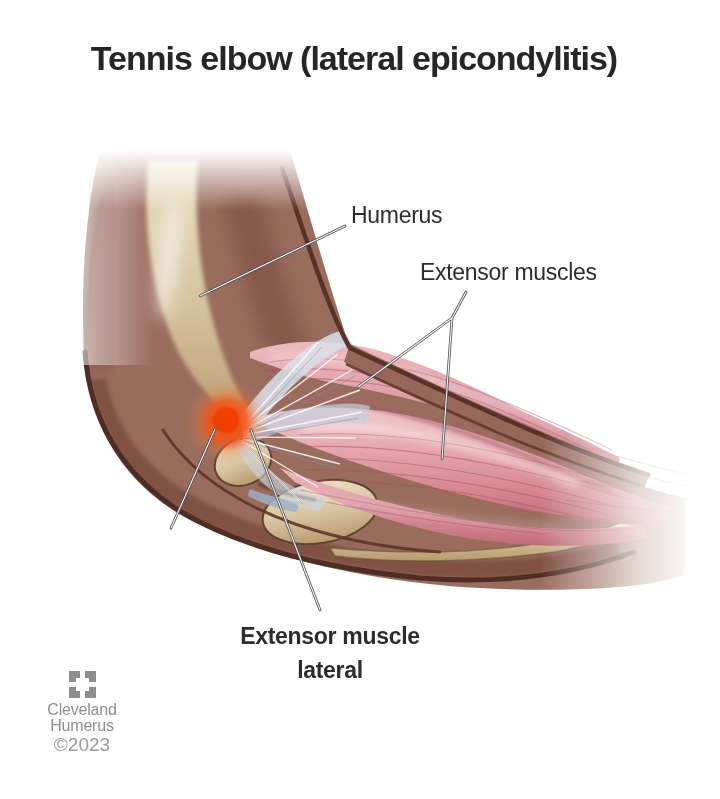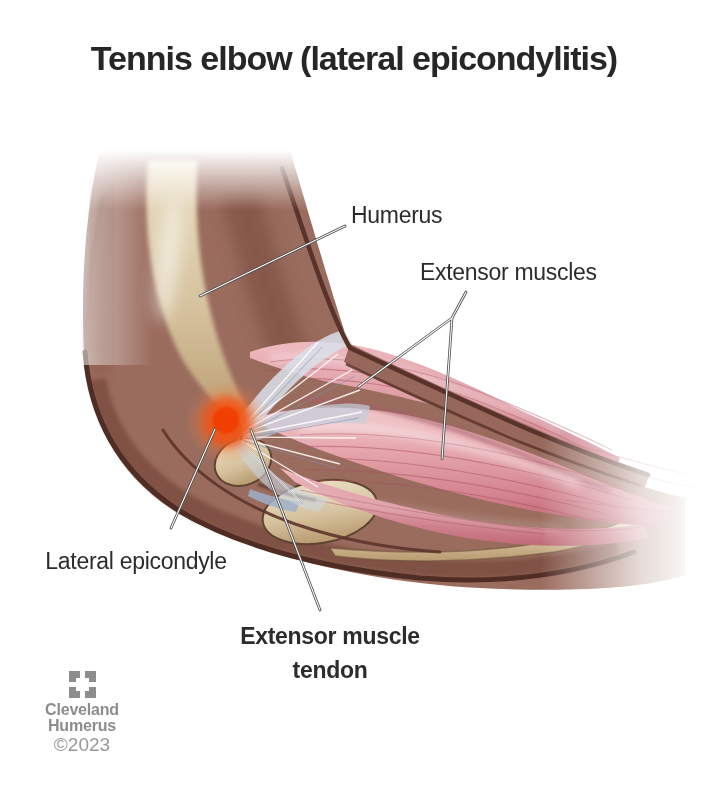--- a/index.html
+++ b/index.html
@@ -18,21 +18,21 @@
   }
   .anno.wrap{white-space:normal;text-align:center;}
   .lbl-humerus{left:351px;top:200px;}
   .lbl-extensors{left:396px;top:257px;margin-left:24px;}
   .lbl-epicondyle{left:38px;top:545px;width:196px;line-height:33px;}
   .lbl-tendon{left:205px;top:619px;width:250px;font-weight:bold;line-height:34px;}
   .footer{
     position:absolute;left:30px;top:671px;width:104px;text-align:center;color:#8d8d8d;
   }
   .footer .mark{display:block;margin:0 auto 4px auto;width:27px;height:27px;}
-  .footer .brand{font-size:16px;font-weight:bold;line-height:16px;letter-spacing:-0.2px;}
+  .footer .brand{font-size:16px;font-weight:normal;line-height:16px;letter-spacing:-0.2px;}
   .footer .copy{font-size:19px;line-height:22px;color:#999999;}
 </style>
 </head>
 <body>
 
 <div class="stage">
 
   <svg class="art" width="720" height="799" viewBox="0 0 720 799" aria-hidden="true">
     <defs>
       <linearGradient id="lg-muscle" x1="0" y1="0" x2="0" y2="1">
@@ -194,22 +194,21 @@
         <path d="M 171,528 L 215,429"></path>
         <path d="M 320,610 L 251,430"></path>
       </g>
     </g>
   </svg>
 
   <div class="page-title">Tennis elbow (lateral epicondylitis)</div>
 
   <div class="anno lbl-humerus">Humerus</div>
   <div class="anno lbl-extensors">Extensor muscles</div>
-  <div class="anno wrap lbl-epicondyle">Lateral epicondyle</div>
-  <div class="anno wrap lbl-tendon">Extensor muscle tendon</div>
+  <div class="anno wrap lbl-tendon">Extensor muscle lateral</div>
 
   <div class="footer">
     <svg class="mark" width="27" height="27" viewBox="0 0 27 27" aria-hidden="true">
       <rect x="0" y="0" width="27" height="27" fill="#8d8d8d"></rect>
       <rect x="11" y="0" width="5" height="27" fill="#ffffff"></rect>
       <rect x="0" y="11" width="27" height="5" fill="#ffffff"></rect>
       <rect x="7" y="7" width="13" height="13" fill="#ffffff"></rect>
     </svg>
     <div class="brand">Cleveland</div>
     <div class="brand">Humerus</div>

